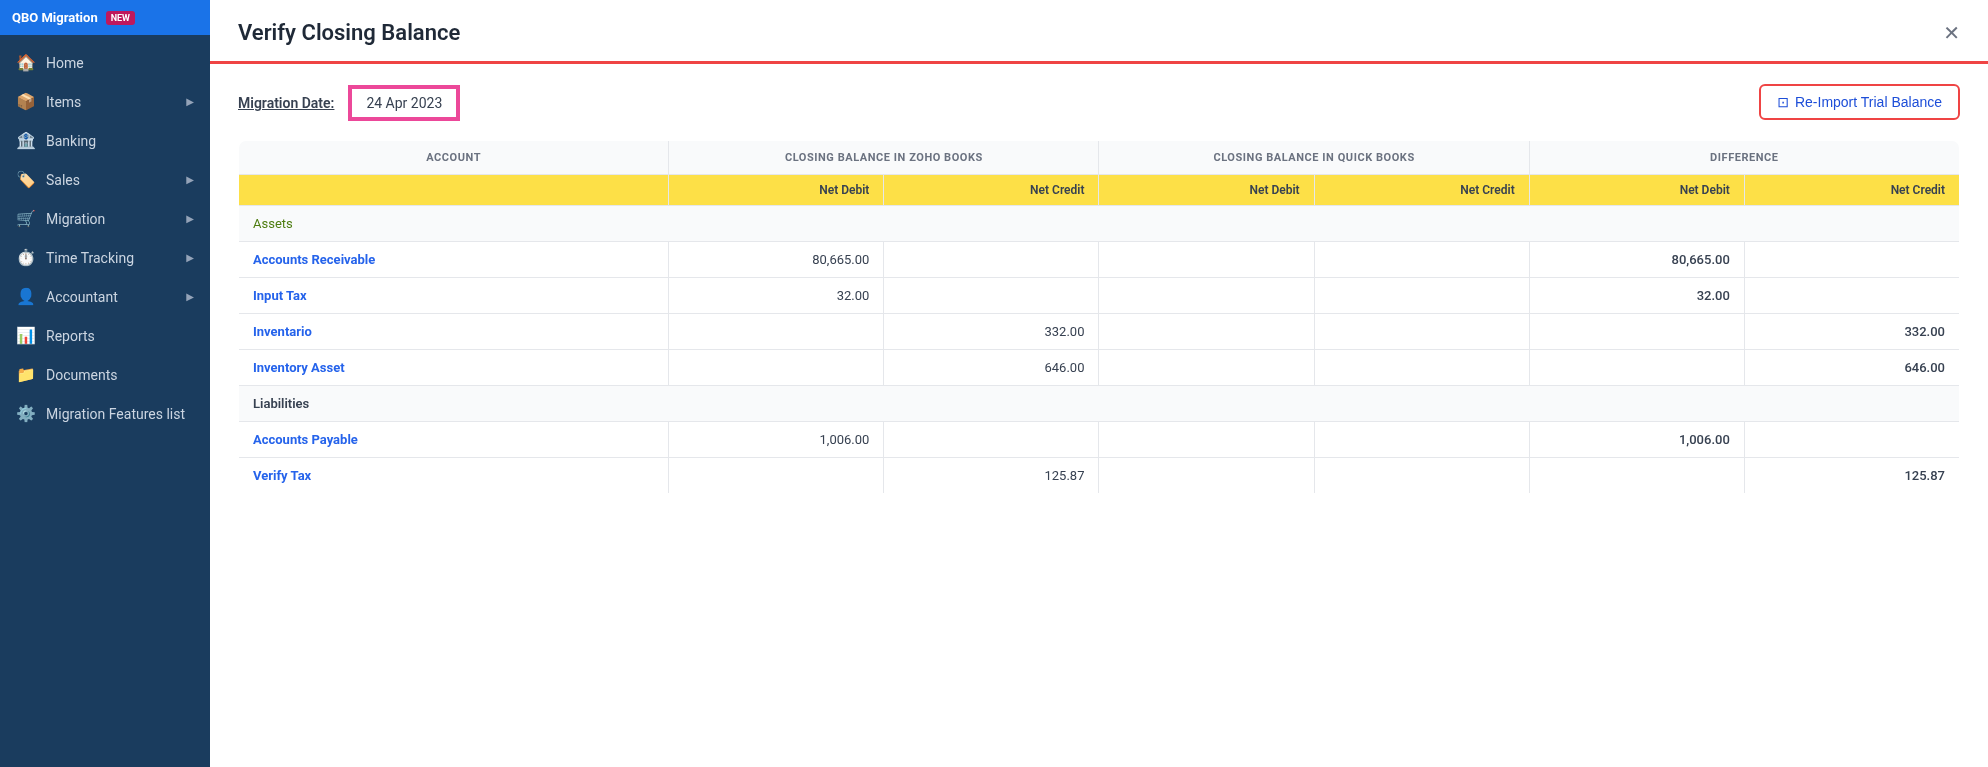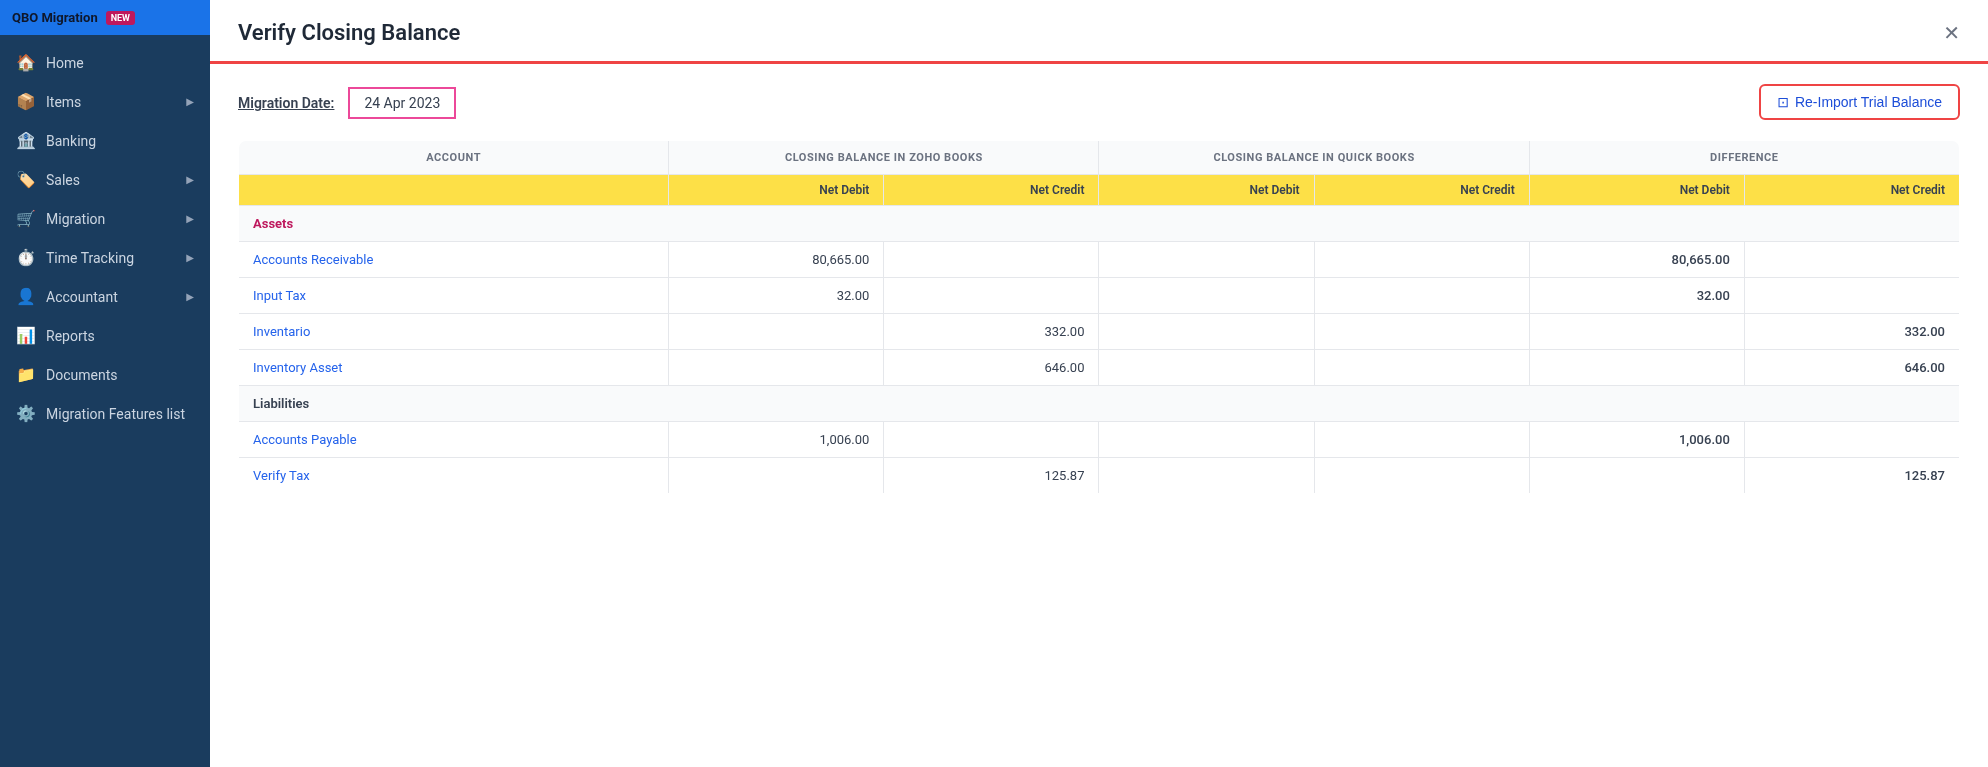--- a/index.html
+++ b/index.html
@@ -1,55 +1,55 @@
 <!DOCTYPE html>
 <html><head>
   <meta charset="utf-8">
   <style>
     * { box-sizing: border-box; margin: 0; padding: 0; }
     body { font-family: -apple-system, BlinkMacSystemFont, 'Segoe UI', Roboto, sans-serif; display: flex; height: 767px; width: 1988px; background: #f5f6fa; overflow: hidden; }
 
     
     .sidebar { width: 210px; background: #1a3c5e; display: flex; flex-direction: column; height: 100%; flex-shrink: 0; }
     .sidebar-header { background: #1a73e8; padding: 10px 12px; display: flex; align-items: center; gap: 8px; }
-    .sidebar-header-logo { color: #0f172a; font-weight: 700; font-size: 13px; }
+    .sidebar-header-logo { color: #ffffff; font-weight: 700; font-size: 13px; }
     .sidebar-badge { background: #be185d; color: white; font-size: 9px; font-weight: 700; padding: 2px 5px; border-radius: 3px; }
     .sidebar-nav { flex: 1; padding: 8px 0; }
     .sidebar-item { display: flex; align-items: center; justify-content: space-between; padding: 10px 16px; color: #cbd5e1; font-size: 14px; cursor: pointer; }
     .sidebar-item-left { display: flex; align-items: center; gap: 10px; }
     .sidebar-icon { font-size: 16px; width: 20px; text-align: center; }
     .sidebar-arrow { font-size: 10px; color: #94a3b8; }
 
     
     .main { flex: 1; display: flex; flex-direction: column; background: white; overflow: hidden; }
     .modal { background: white; width: calc(100% - 0px); flex: 1; height: 767px; display: flex; flex-direction: column; position: relative; }
     .modal-header { display: flex; align-items: center; justify-content: space-between; padding: 20px 28px 16px; border-bottom: 3px solid #ef4444; }
     .modal-title { font-size: 22px; font-weight: 600; color: #1f2937; }
     .modal-close { font-size: 20px; color: #6b7280; cursor: pointer; border: none; background: none; line-height: 1; }
     .modal-body { flex: 1; padding: 20px 28px; overflow: auto; }
 
     
     .top-bar { display: flex; align-items: center; justify-content: space-between; margin-bottom: 20px; }
     .migration-date-label { font-size: 14px; font-weight: 600; color: #374151; margin-right: 10px; text-decoration: underline; }
-    .migration-date-value { border: 2px solid #ec4899; border-radius: 0; padding: 6px 14px; font-size: 14px; color: #374151; }
+    .migration-date-value { border: 4px solid #ec4899; border-radius: 0; padding: 6px 14px; font-size: 14px; color: #374151; }
     .reimport-btn { display: flex; align-items: center; gap: 6px; border: 2px solid #ef4444; border-radius: 6px; padding: 8px 16px; font-size: 14px; font-weight: 500; color: #1d4ed8; cursor: pointer; background: white; }
     .reimport-btn-icon { font-size: 14px; color: #1d4ed8; }
 
     
     .balance-table { width: 100%; border-collapse: collapse; border: 1px solid #e5e7eb; border-radius: 8px; overflow: hidden; font-size: 13px; }
     .balance-table th, .balance-table td { border: 1px solid #e5e7eb; padding: 10px 14px; }
     .balance-table thead tr:first-child th { background: #f9fafb; font-size: 11px; font-weight: 700; color: #6b7280; letter-spacing: 0.05em; text-transform: uppercase; }
     .balance-table thead tr:second-child th, .balance-table .subheader th { background: #f9fafb; text-align: right; font-size: 12px; font-weight: 600; color: #374151; }
     .balance-table .account-col { width: 22%; }
     .balance-table .section-header td { background: #f9fafb; font-weight: 600; color: #374151; font-size: 13px; border: 1px solid #e5e7eb; }
     .balance-table .data-row td { color: #374151; font-size: 13px; }
     .balance-table .account-link { color: #2563eb; cursor: pointer; }
     .balance-table .amount { text-align: right; }
     .balance-table .diff-red { color: #ef4444; text-align: right; font-weight: 500; }
-    .col-account { width: 22%; }
+    .col-account { width: 22%; font-weight: bold; }
     .col-num { width: 11%; text-align: right; }
     .subheader { background: #fde047; }
     .subheader th { font-size: 12px; font-weight: 600; color: #374151; text-align: right; padding: 8px 14px; }
     .subheader th.account-col { text-align: left; }
   </style>
 </head>
 <body>
 
 <div class="sidebar">
   <div class="sidebar-header">
@@ -162,21 +162,21 @@
             <th class="col-num">Net Debit</th>
             <th class="col-num">Net Credit</th>
             <th class="col-num">Net Debit</th>
             <th class="col-num">Net Credit</th>
             <th class="col-num">Net Debit</th>
             <th class="col-num">Net Credit</th>
           </tr>
         </thead>
         <tbody id="table-body">
             <tr class="section-header">
-              <td colspan="7" style="padding: 10px 14px; font-weight:700; color:#be185d;">Assets</td>
+              <td colspan="7" style="padding: 10px 14px; font-weight:400; color:#4d7c0f;">Assets</td>
             </tr>
             <tr class="data-row">
       <td class="col-account">
         <span class="account-link">Accounts Receivable</span>
       </td>
       <td class="col-num amount">80,665.00</td>
       <td class="col-num amount"></td>
       <td class="col-num amount"></td>
       <td class="col-num amount"></td>
       <td class="col-num diff-red">80,665.00</td>

